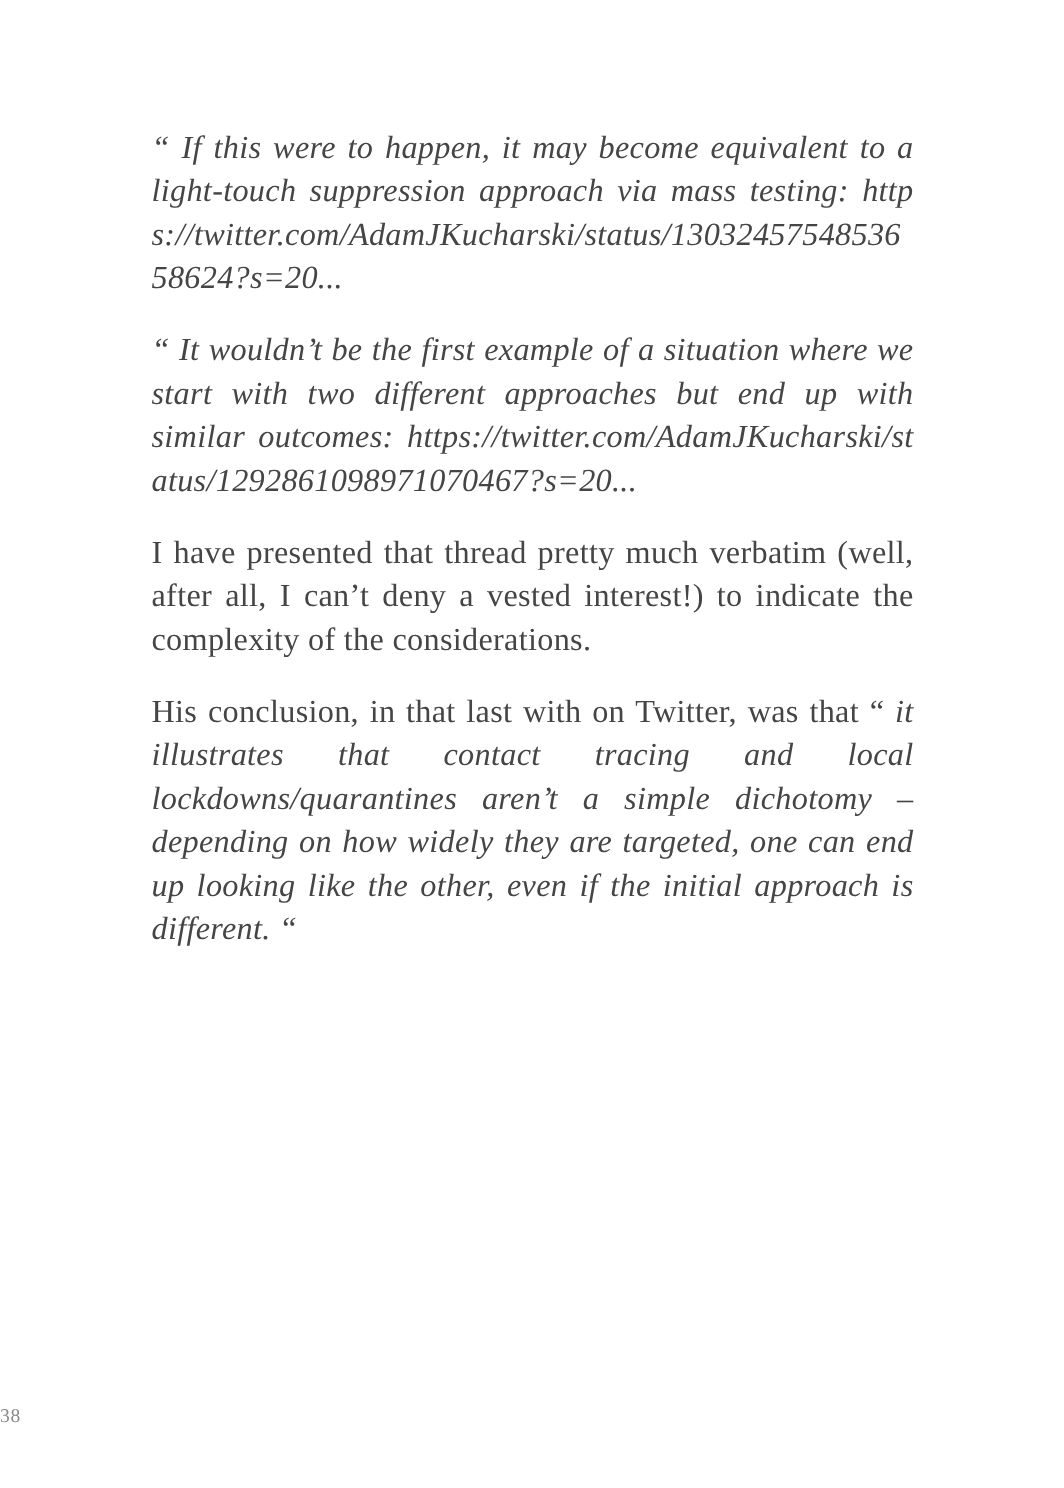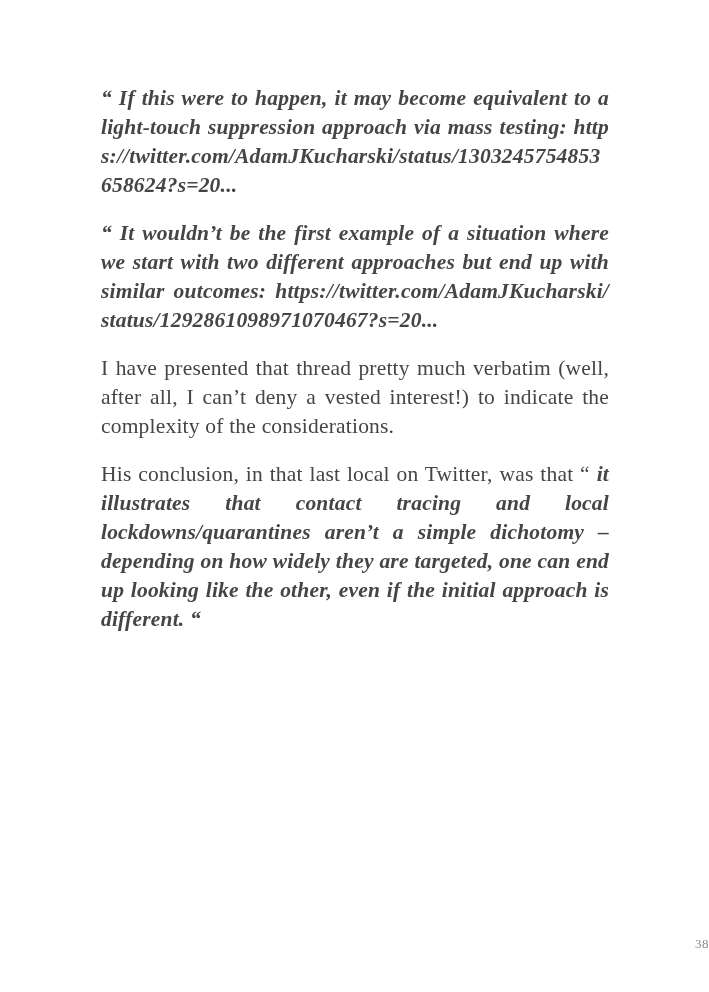--- a/index.html
+++ b/index.html
@@ -25,48 +25,47 @@
   }
   p.para {
     margin: 0 0 19px 0;
     font-size: 21.5px;
     line-height: 29px;
     text-align: justify;
     letter-spacing: 0.2px;
   }
   .italic {
     font-style: italic;
-    font-weight: bold;
   }
   .url {
     word-break: break-all;
   }
   .page-number {
     position: absolute;
     top: 936px;
     left: 0;
     width: 100%;
-    text-align: right;
+    text-align: left;
     font-size: 13px;
     color: #8a8a8a;
     letter-spacing: 0.5px;
   }
 </style>
 </head>
 <body>
 
 <div class="page">
   <div class="text-block">
 
     <p class="para"><span class="italic">“ If this were to happen, it may become equivalent to a light-touch suppression approach via mass testing: </span><span class="italic url">https://twitter.com/AdamJKucharski/status/1303245754853658624?s=20...</span></p>
 
     <p class="para"><span class="italic">“ It wouldn’t be the first example of a situation where we start with two different approaches but end up with similar outcomes: </span><span class="italic url">https://twitter.com/AdamJKucharski/status/1292861098971070467?s=20...</span></p>
 
 
     <p class="para"><span>I have presented that thread pretty much verbatim (well, after all, I can’t deny a vested interest!) to indicate the complexity of the considerations.</span></p>
 
-    <p class="para"><span>His conclusion, in that last local on Twitter, was that “ </span><span class="italic">it illustrates that contact tracing and local lockdowns/quarantines aren’t a simple dichotomy – depending on how widely they are targeted, one can end up looking like the other, even if the initial approach is different. “</span></p>
+    <p class="para"><span>His conclusion, in that last with on Twitter, was that “ </span><span class="italic">it illustrates that contact tracing and local lockdowns/quarantines aren’t a simple dichotomy – depending on how widely they are targeted, one can end up looking like the other, even if the initial approach is different. “</span></p>
 
 
   </div>
 
   <div class="page-number">38</div>
 </div>
 
 </body></html>

